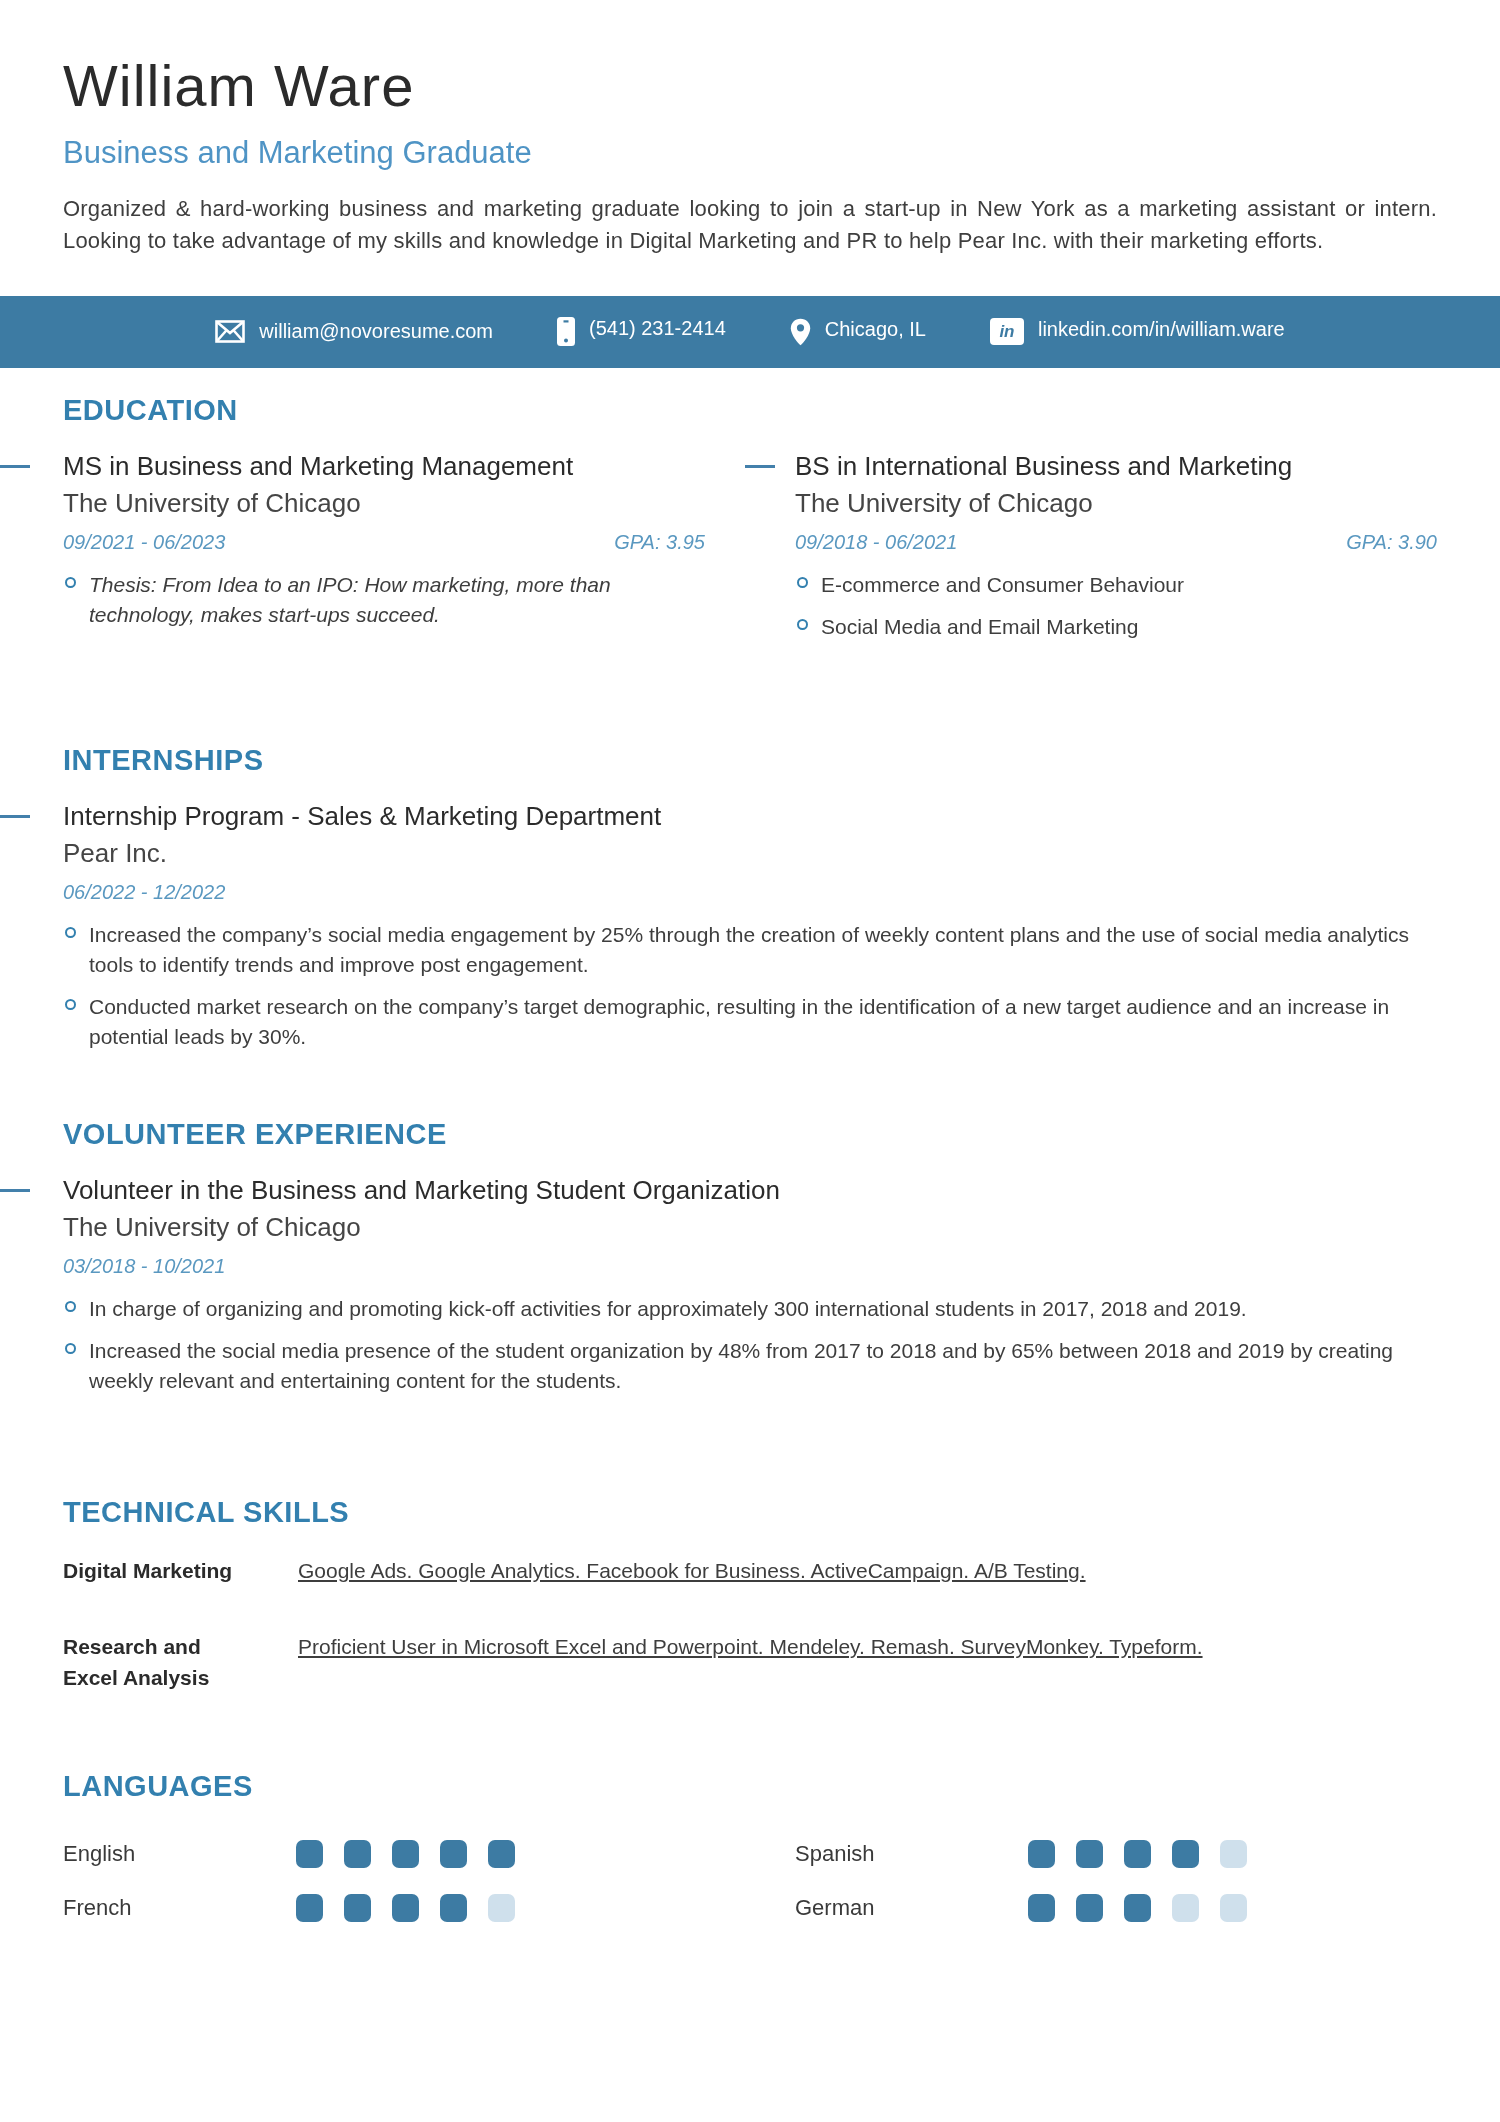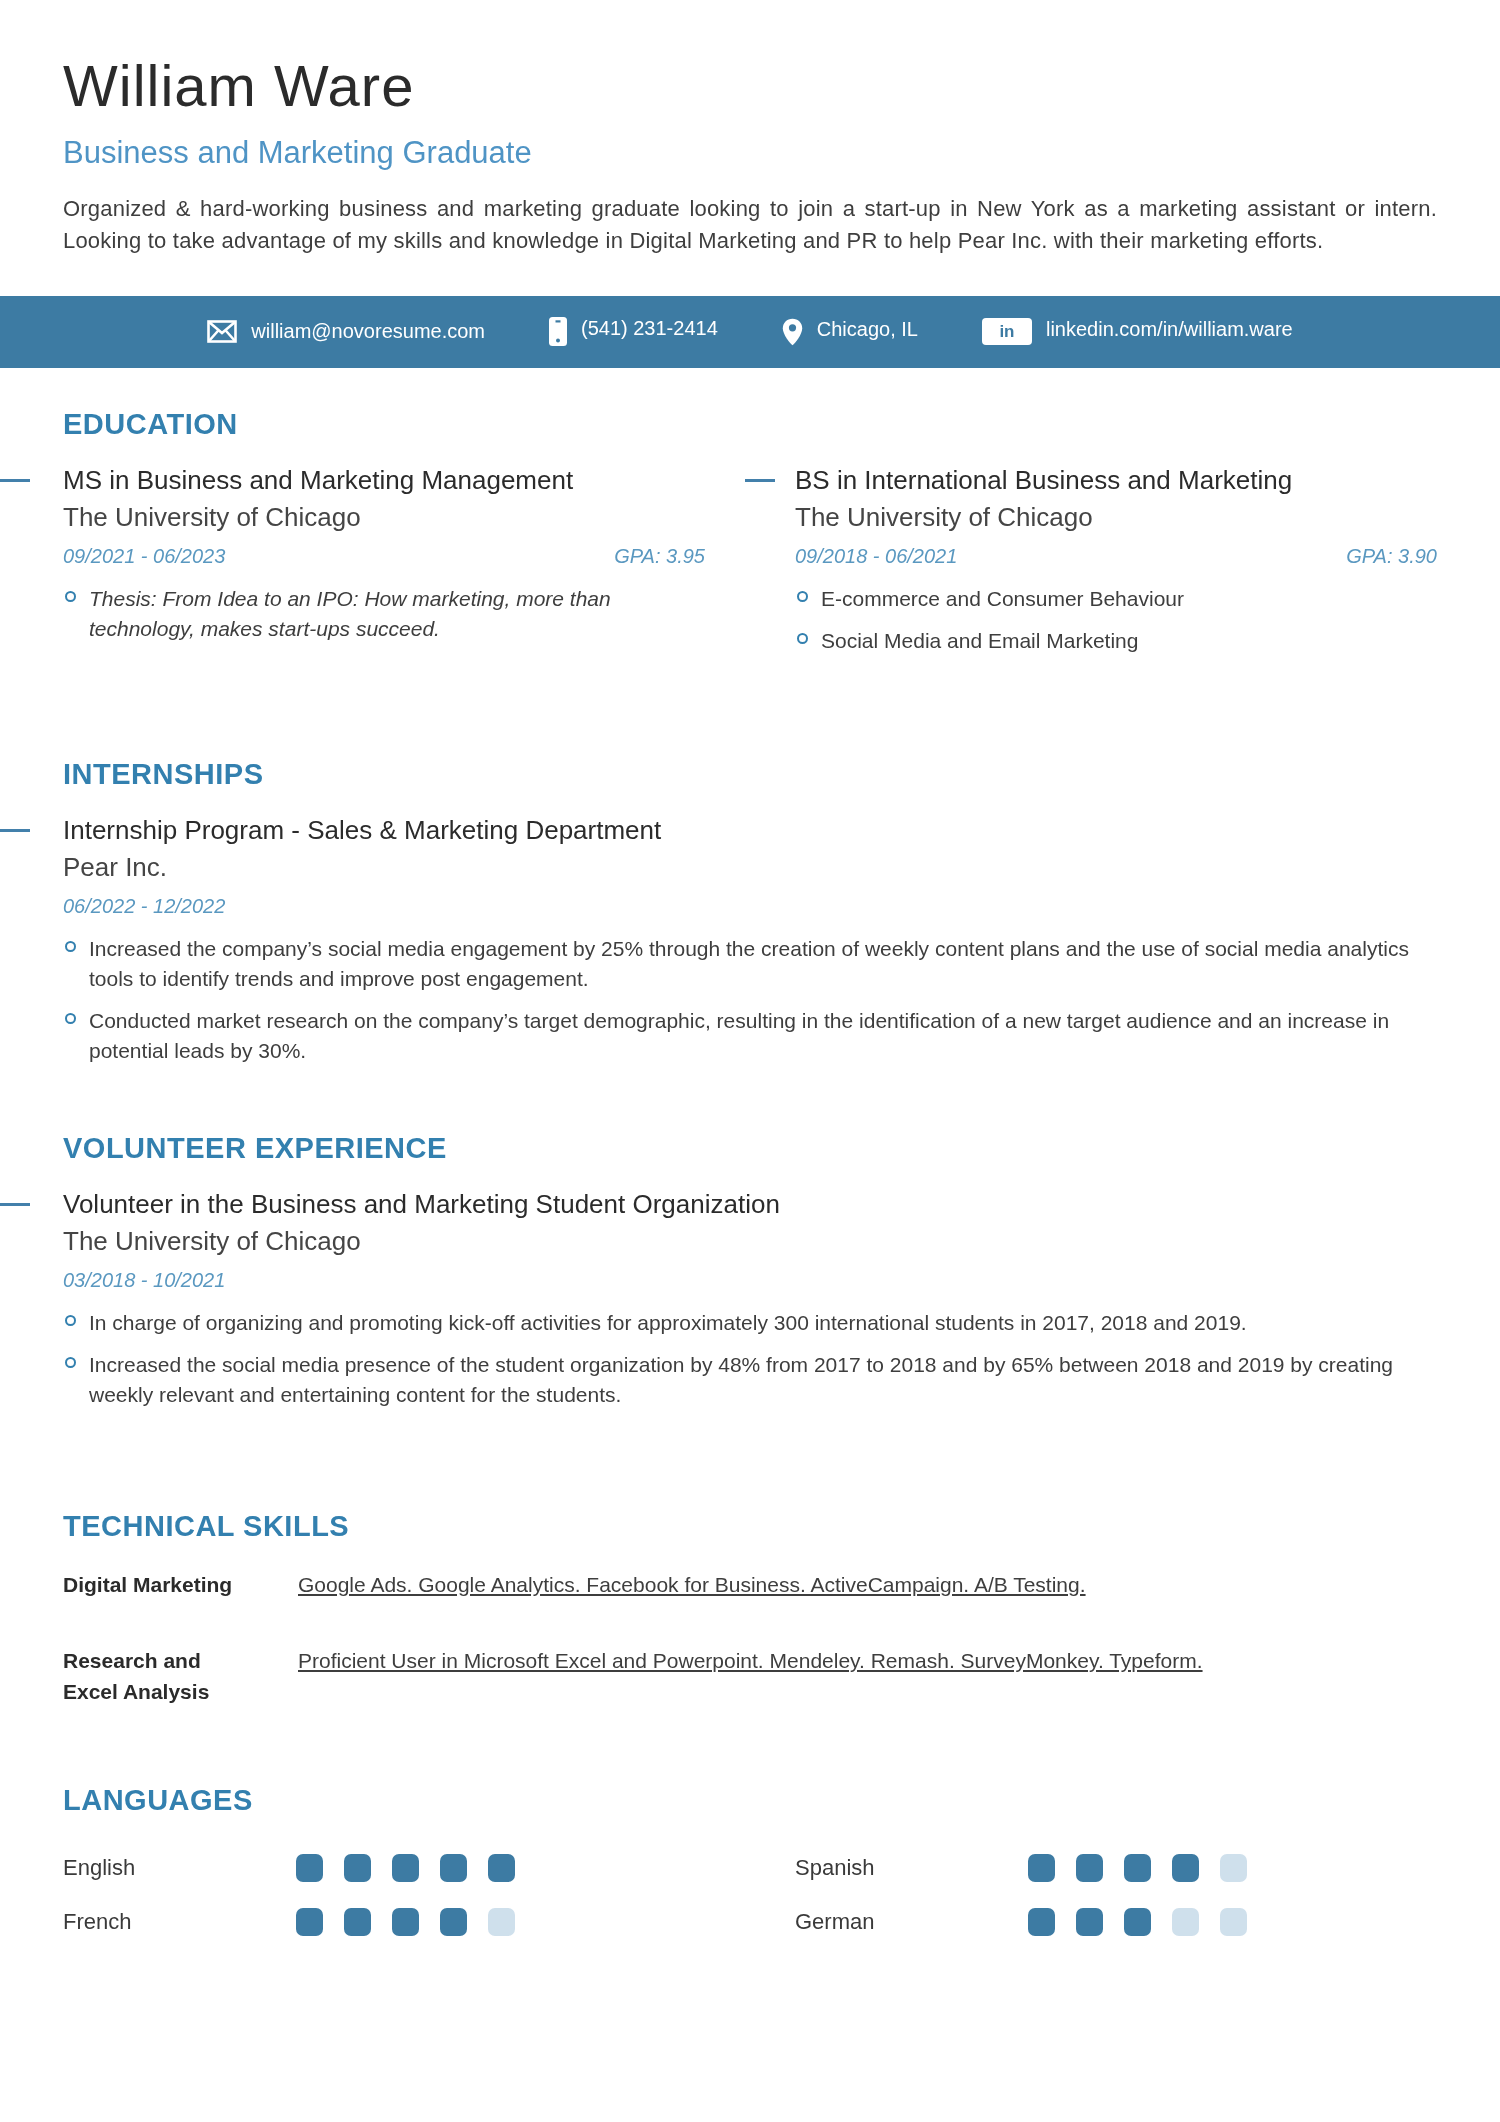--- a/index.html
+++ b/index.html
@@ -24,30 +24,30 @@
   }
 
   
   .contact-bar {
     margin-top:38px; width:100%; height:72px; background:var(--accent);
     display:flex; align-items:center; justify-content:center; gap:64px;
   }
   .contact-item { display:flex; align-items:flex-start; gap:14px; color:#fff; font-size:20px; }
   .contact-item svg { display:block; }
   .li-badge {
-    width:50px; height:27px; background:#fff; border-radius:4px;
+    width:34px; height:27px; background:#fff; border-radius:4px;
     display:flex; align-items:center; justify-content:center;
-    color:var(--accent); font-weight:700; font-size:17px; line-height:1;
+    color:var(--accent); font-weight:700; font-size:17px; line-height:1;font-style:italic;
   }
 
   
   .section-heading {
     font-size:29px; font-weight:700; color:var(--heading); letter-spacing:0.5px;
   }
-  .sec-education { margin-top:40px; }
+  .sec-education { margin-top:26px; }
   .sec-internships { margin-top:90px; }
   .sec-volunteer { margin-top:66px; }
   .sec-skills { margin-top:100px; }
   .sec-languages { margin-top:76px; }
 
   .two-col { display:grid; grid-template-columns:642px 642px; column-gap:90px; margin-top:22px; }
   .one-col { margin-top:22px; }
 
   .entry { position:relative; }
   .entry::before {

